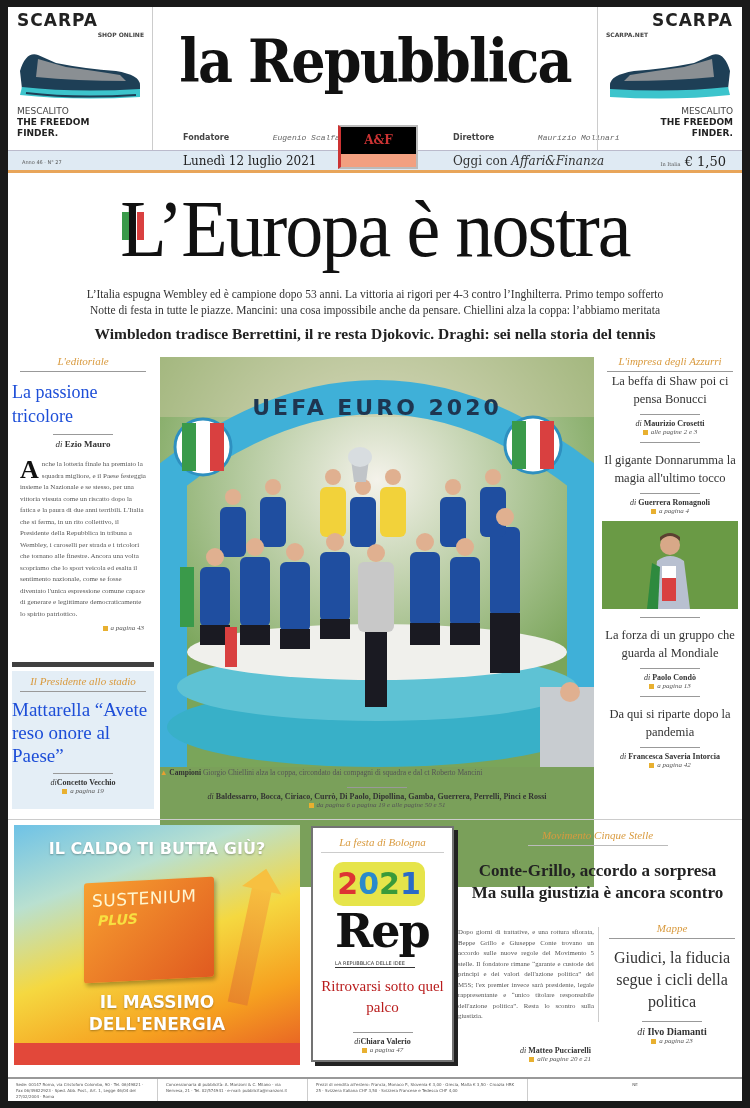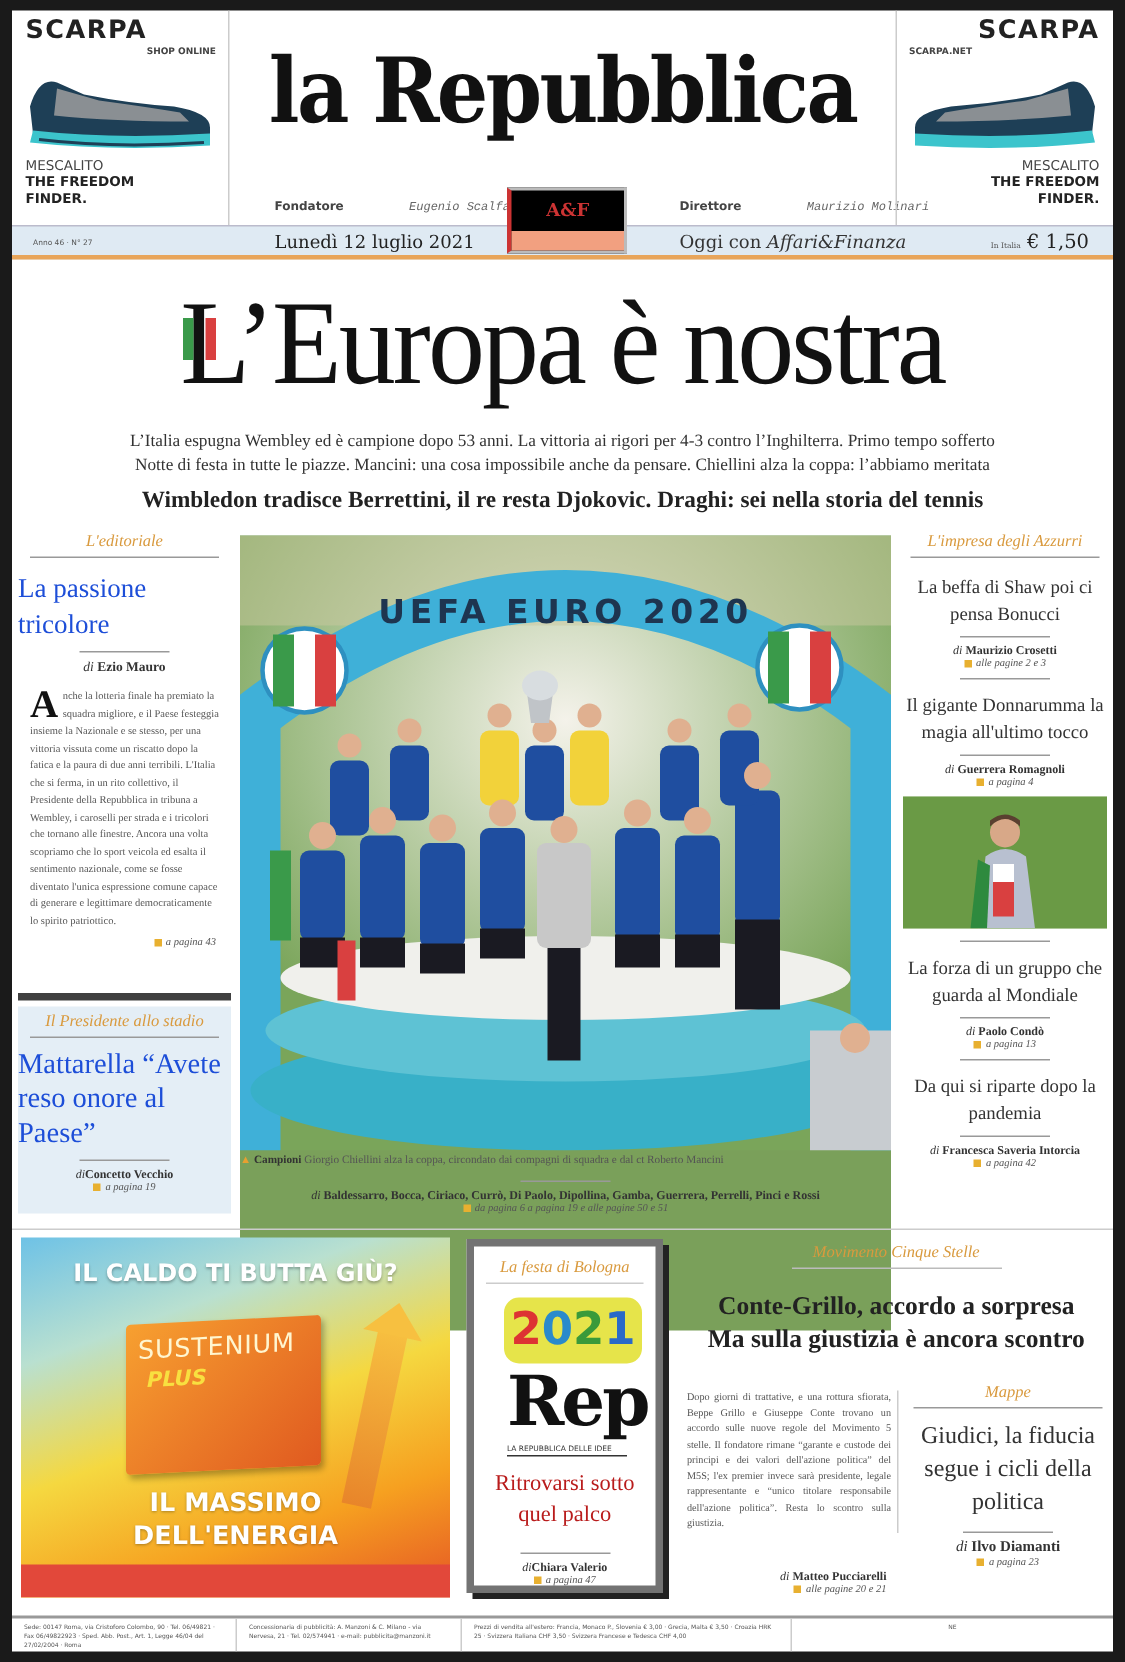--- a/index.html
+++ b/index.html
@@ -82,21 +82,21 @@
   .ad-sustenium { position: absolute; left: 6px; top: 818px; width: 286px; height: 240px; overflow: hidden; background: linear-gradient(160deg, #6ec2e6 0%, #b9e0d0 25%, #f5d840 50%, #f6a020 75%, #e55525 100%); }
   .sust-head { position: absolute; top: 14px; left: 0; width: 100%; text-align: center; font-family: "DejaVu Sans", sans-serif; font-weight: bold; color: #fff; font-size: 16px; text-shadow: 0 1px 2px rgba(0,0,0,0.3); }
   .sust-box { position: absolute; left: 70px; top: 55px; width: 130px; height: 100px; background: linear-gradient(135deg, #f7a030, #e05a20); border-radius: 3px; transform: skewY(-3deg); box-shadow: 2px 3px 4px rgba(0,0,0,0.3); }
   .sust-brand { position: absolute; top: 8px; left: 8px; font-family: "DejaVu Sans", sans-serif; font-size: 17px; color: #fff6d0; letter-spacing: 0.5px; }
   .sust-plus { position: absolute; top: 30px; left: 14px; font-family: "DejaVu Sans", sans-serif; font-size: 14px; font-weight: bold; font-style: italic; color: #f8e040; }
   .sust-tag { position: absolute; top: 166px; left: 0; width: 100%; text-align: center; font-family: "DejaVu Sans", sans-serif; font-weight: bold; color: #fff; font-size: 17px; line-height: 22px; text-shadow: 0 1px 2px rgba(0,0,0,0.3); }
   .sust-foot { position: absolute; bottom: 0; left: 0; right: 0; height: 22px; background: #e2483a; font-size: 4px; color: #fff; padding: 4px 10px; font-family: "DejaVu Sans", sans-serif; }
   .sust-arrow { position: absolute; right: 40px; top: 60px; width: 20px; height: 120px; background: linear-gradient(#f7c040, #e8852a); transform: rotate(12deg); }
   .sust-arrow:before { content: ""; position: absolute; top: -18px; left: -10px; border-left: 20px solid transparent; border-right: 20px solid transparent; border-bottom: 22px solid #f7c040; }
 
-  .rep-box { position: absolute; left: 303px; top: 819px; width: 131px; height: 236px; border: 5px solid #737373; box-shadow: 4px 4px 0 #222; background: #fff; }
+  .rep-box { position: absolute; left: 303px; top: 819px; width: 143px; height: 236px; border: 2px solid #737373; box-shadow: 4px 4px 0 #222; background: #fff; }
   .rep-box .kicker { margin-top: 8px; border-bottom: 1px solid #ccc; padding-bottom: 4px; margin-left: 8px; margin-right: 8px; }
   .rep-year { position: absolute; top: 34px; left: 20px; width: 92px; height: 44px; background: #e6e44a; border-radius: 10px; text-align: center; font-family: "DejaVu Sans", sans-serif; font-weight: bold; font-size: 30px; line-height: 44px; }
   .rep-year .d1 { color: #d33; } .rep-year .d2 { color: #2a8acb; } .rep-year .d3 { color: #3a9a3a; } .rep-year .d4 { color: #2a6ac8; }
   .rep-logo { position: absolute; top: 76px; left: 22px; font-family: "DejaVu Serif", serif; font-weight: bold; font-size: 46px; color: #111; letter-spacing: -2px; }
   .rep-sub { position: absolute; top: 132px; left: 22px; font-size: 5px; font-family: "DejaVu Sans", sans-serif; color: #333; line-height: 6px; width: 80px; border-bottom: 1px solid #333; padding-bottom: 1px; }
   .rep-title { position: absolute; top: 148px; left: 0; width: 100%; text-align: center; font-size: 15px; line-height: 21px; color: #b91c1c; font-family: "Liberation Serif", serif; }
   .rep-byline { position: absolute; top: 204px; left: 0; width: 100%; }
 
   .m5s { position: absolute; left: 445px; top: 818px; width: 289px; }
   .m5s .kicker { margin-top: 4px; }
@@ -309,21 +309,21 @@
     </div>
     <div class="pageref">
       <span class="dot"></span><span>da pagina 6 a pagina 19 e alle pagine 50 e 51</span>
     </div>
   </div>
 
   <div class="right-col">
     <div class="kicker">L'impresa degli Azzurri</div>
     <div class="rule" style="width:126px;margin-top:4px;"></div>
 
-    <div style="margin-top:10px;">
+    <div style="margin-top:0;">
       <div class="title">La beffa di Shaw poi ci pensa Bonucci</div>
       <div class="rule" style="width:60px;margin-top:6px;"></div>
       <div class="byline" style="margin-top:4px;"><i>di</i> <b>Maurizio Crosetti</b></div>
       <div class="pageref"><span class="dot"></span><span>alle pagine 2 e 3</span></div>
     </div>
     <div class="rule" style="width:60px;margin-top:6px;"></div>
     <div style="margin-top:8px;">
       <div class="title">Il gigante Donnarumma la magia all'ultimo tocco</div>
       <div class="rule" style="width:60px;margin-top:6px;"></div>
       <div class="byline" style="margin-top:4px;"><i>di</i> <b>Guerrera Romagnoli</b></div>

